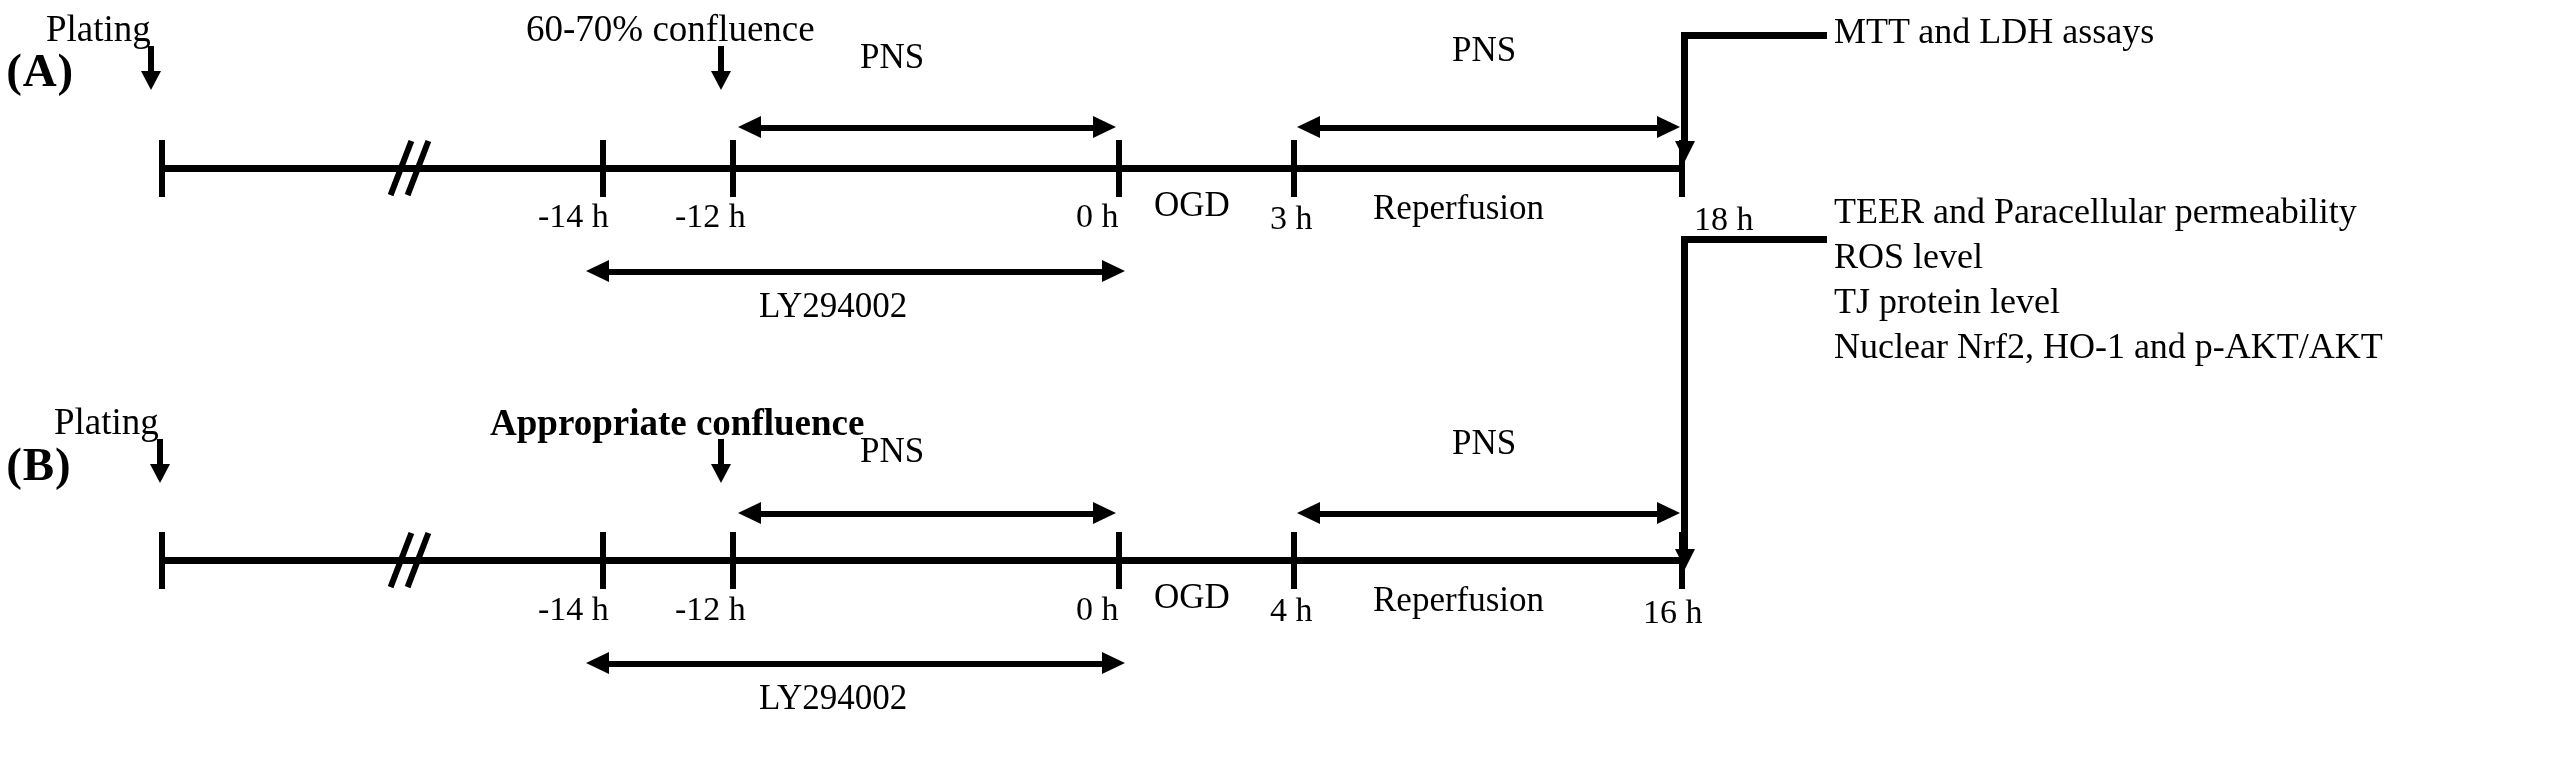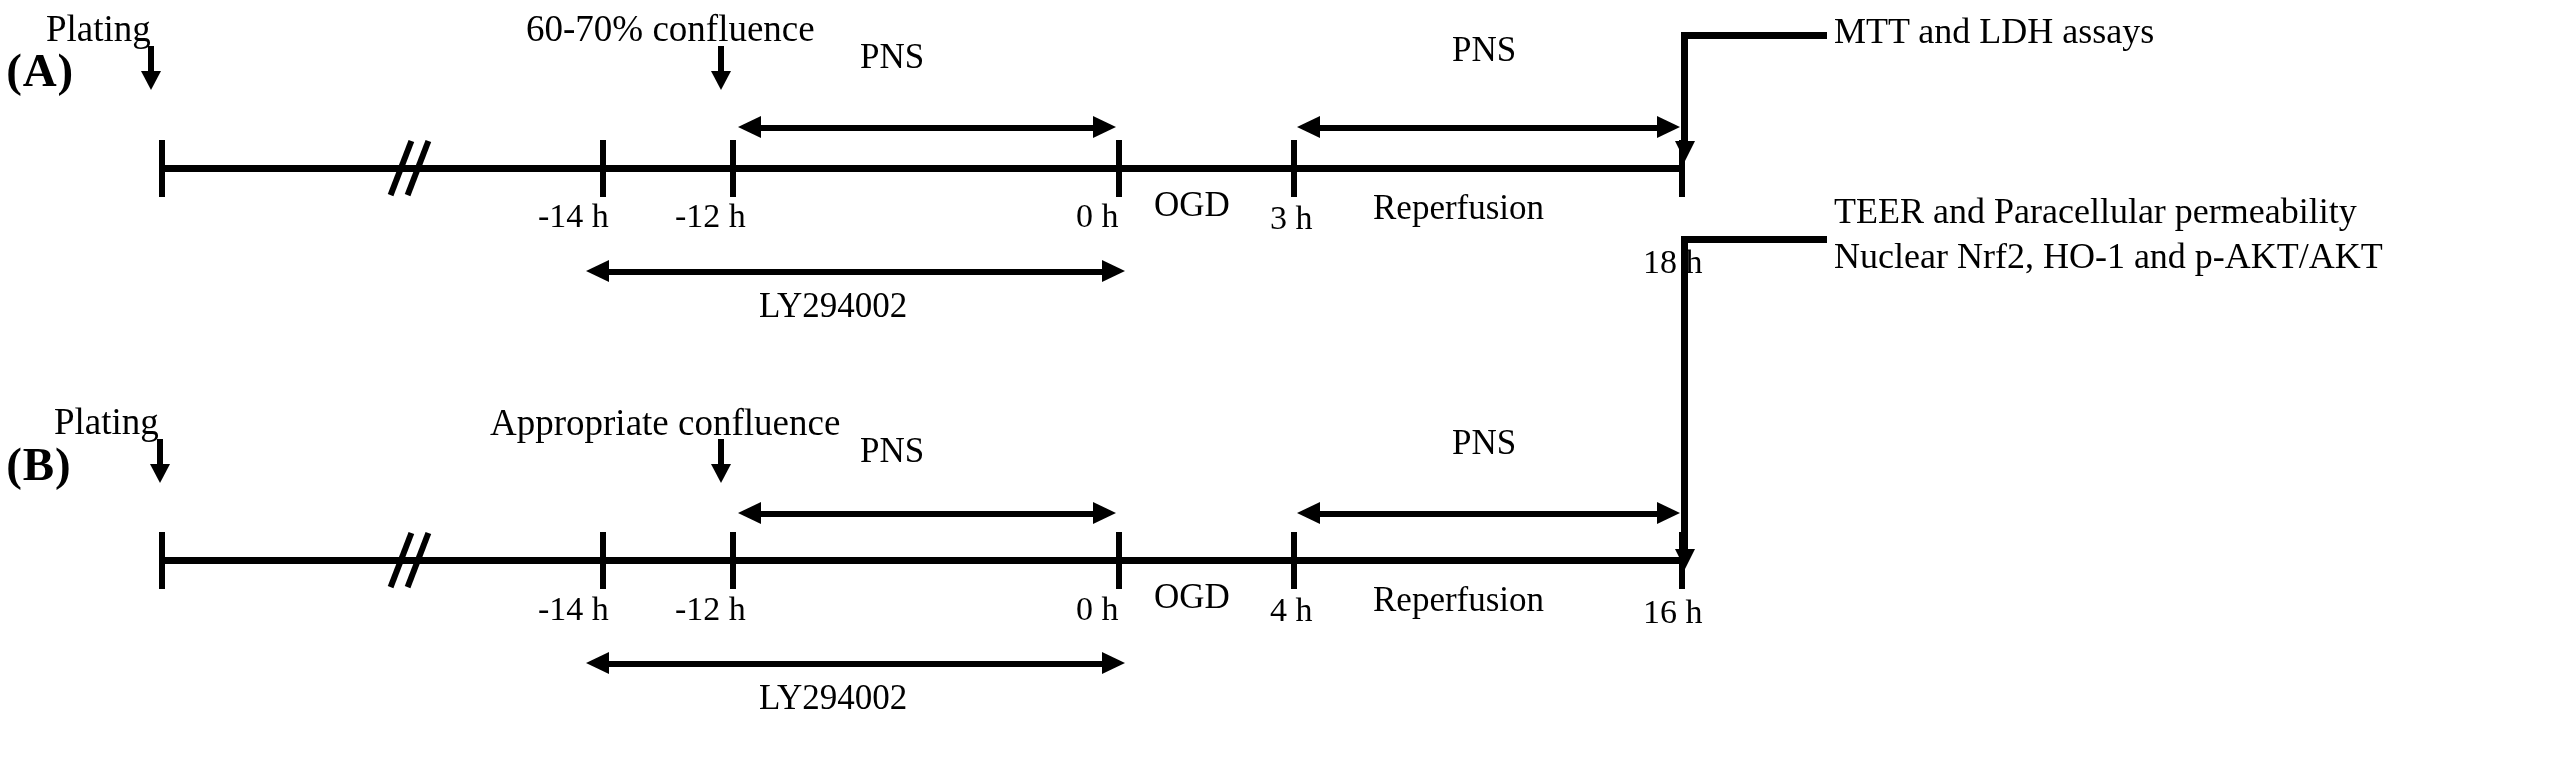--- a/index.html
+++ b/index.html
@@ -164,21 +164,21 @@
     <div class="tick" style="left:1116px; top:140px; height:57px;"></div>
     <div class="tick" style="left:1291px; top:140px; height:57px;"></div>
     <div class="tick" style="left:1679px; top:140px; height:57px;"></div>
 
     <div class="tick-lbl" style="left:538px; top:198px;">-14 h</div>
     <div class="tick-lbl" style="left:675px; top:198px;">-12 h</div>
     <div class="tick-lbl" style="left:1076px; top:198px;">0 h</div>
     <div class="phase-lbl" style="left:1154px; top:186px;">OGD</div>
     <div class="tick-lbl" style="left:1270px; top:200px;">3 h</div>
     <div class="phase-lbl" style="left:1373px; top:189px;">Reperfusion</div>
-    <div class="tick-lbl" style="left:1643px; top:201px;margin-top:43px;">18 h</div>
+    <div class="tick-lbl" style="left:1694px; top:201px;">18 h</div>
 
     <div class="dh-arrow" style="left:586px; top:260px; width:539px;">
       <div class="ah left"></div>
         <div class="bar"></div>
         <div class="ah right"></div>
     </div>
     <div class="lbl" style="left:759px; top:288px;">LY294002</div>
 
     <div class="callout" style="left:1681px; top:31.5px; height:138px; width:146px;">
       <div class="horiz" style="width:146px;"></div>
@@ -193,21 +193,21 @@
   <div class="panel" id="panel-b">
 
     <div class="panel-letter" style="left:6.3px; top:63px;">(B)</div>
 
     <div class="lbl big" style="left:54px; top:23.6px;">Plating</div>
     <div class="v-arrow" style="left:150px; top:61px; height:44px;">
       <div class="shaft" style="height:27px;"></div>
       <div class="head" style="top:25px;"></div>
     </div>
 
-    <div class="lbl big" style="left:490px; top:25px;">Appropriate confluence</div>
+    <div class="lbl big" style="left:490px; top:25px;font-weight:bold;">Appropriate confluence</div>
     <div class="v-arrow" style="left:711px; top:61px; height:44px;">
       <div class="shaft" style="height:27px;"></div>
       <div class="head" style="top:25px;"></div>
     </div>
 
     <div class="lbl" style="left:860px; top:55px;">PNS</div>
     <div class="dh-arrow" style="left:738px; top:124px; width:378px;">
       <div class="ah left"></div>
         <div class="bar"></div>
         <div class="ah right"></div>
@@ -248,18 +248,20 @@
     </div>
     <div class="lbl" style="left:759px; top:302px;">LY294002</div>
 
     <div class="callout" style="left:1681px; top:-142px; height:331px; width:146px;">
       <div class="horiz" style="width:146px;"></div>
       <div class="vert" style="left:0; height:315px;"></div>
       <div class="tip" style="left:-6.3px; top:313px;"></div>
     </div>
     <div class="assay-list" style="left:1834px; top:-189px;">
       <div class="line">TEER and Paracellular permeability</div>
+      <div class="line">ROS level</div>
+      <div class="line">TJ protein level</div>
       <div class="line">Nuclear Nrf2, HO-1 and p-AKT/AKT</div>
     </div>
   </div>
 
 </div>
 
 
 </body></html>

